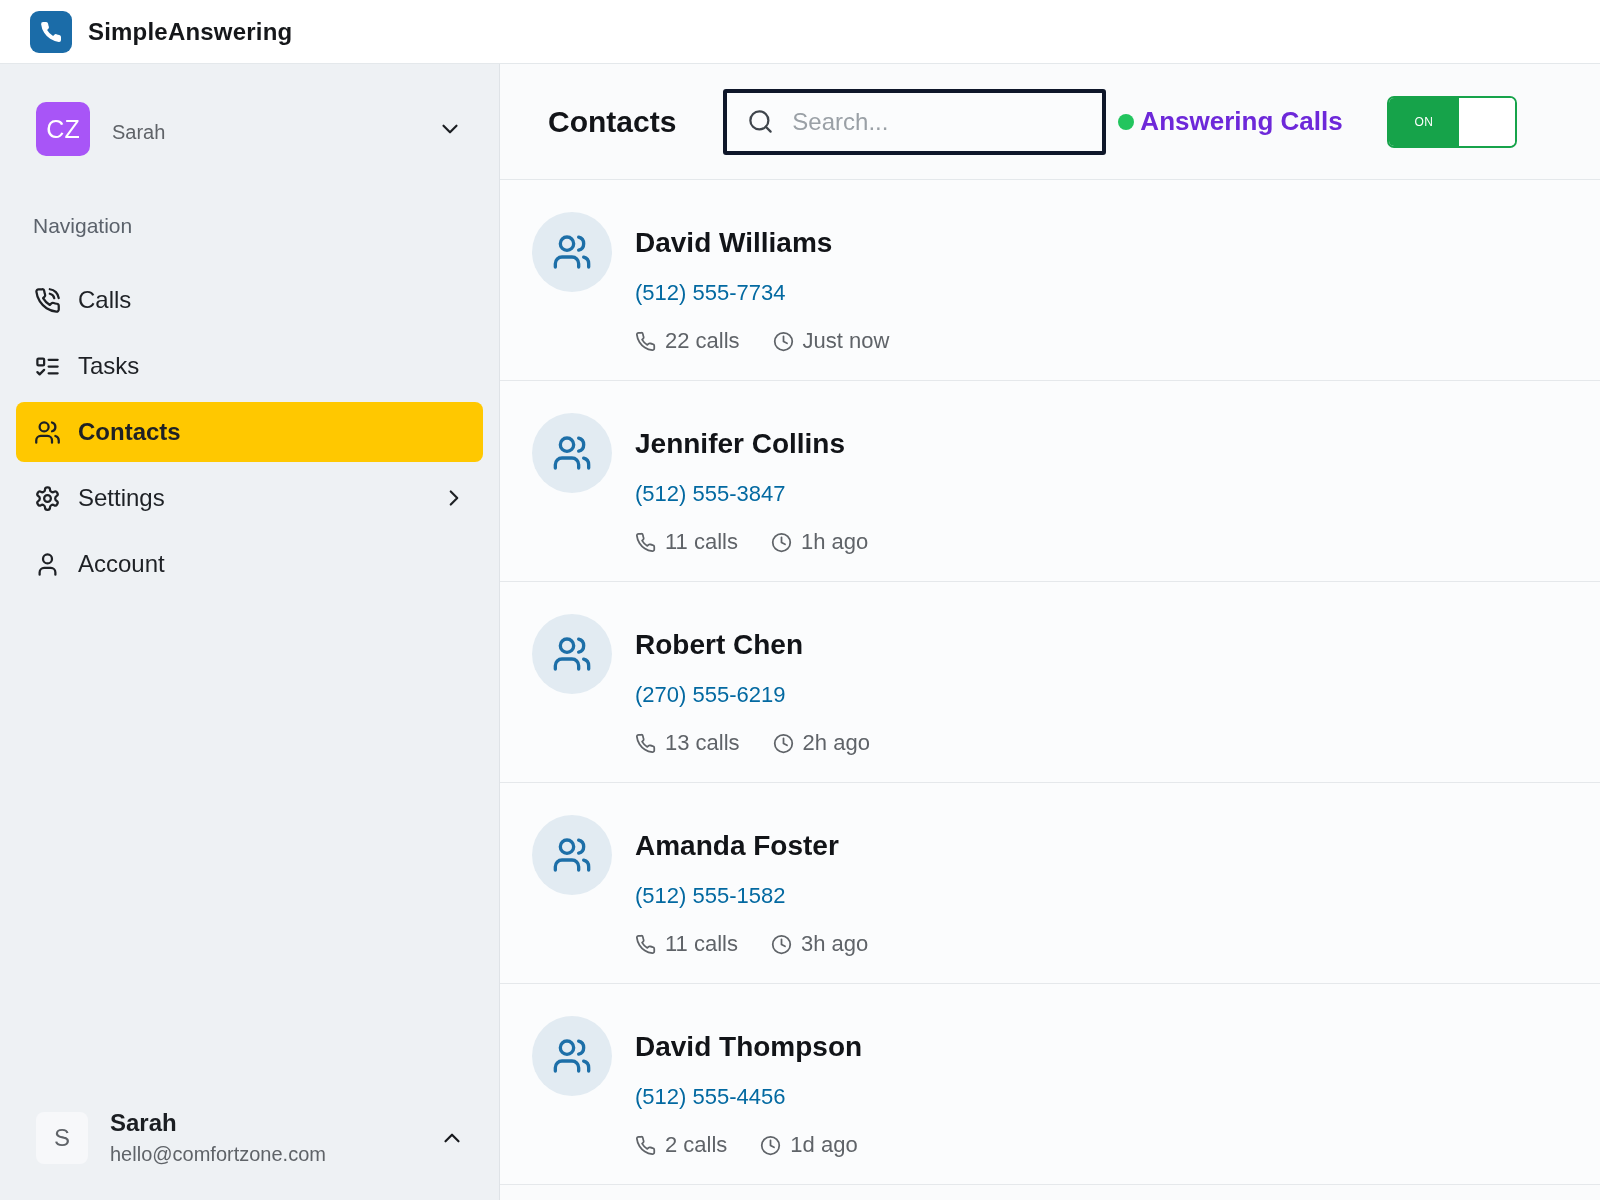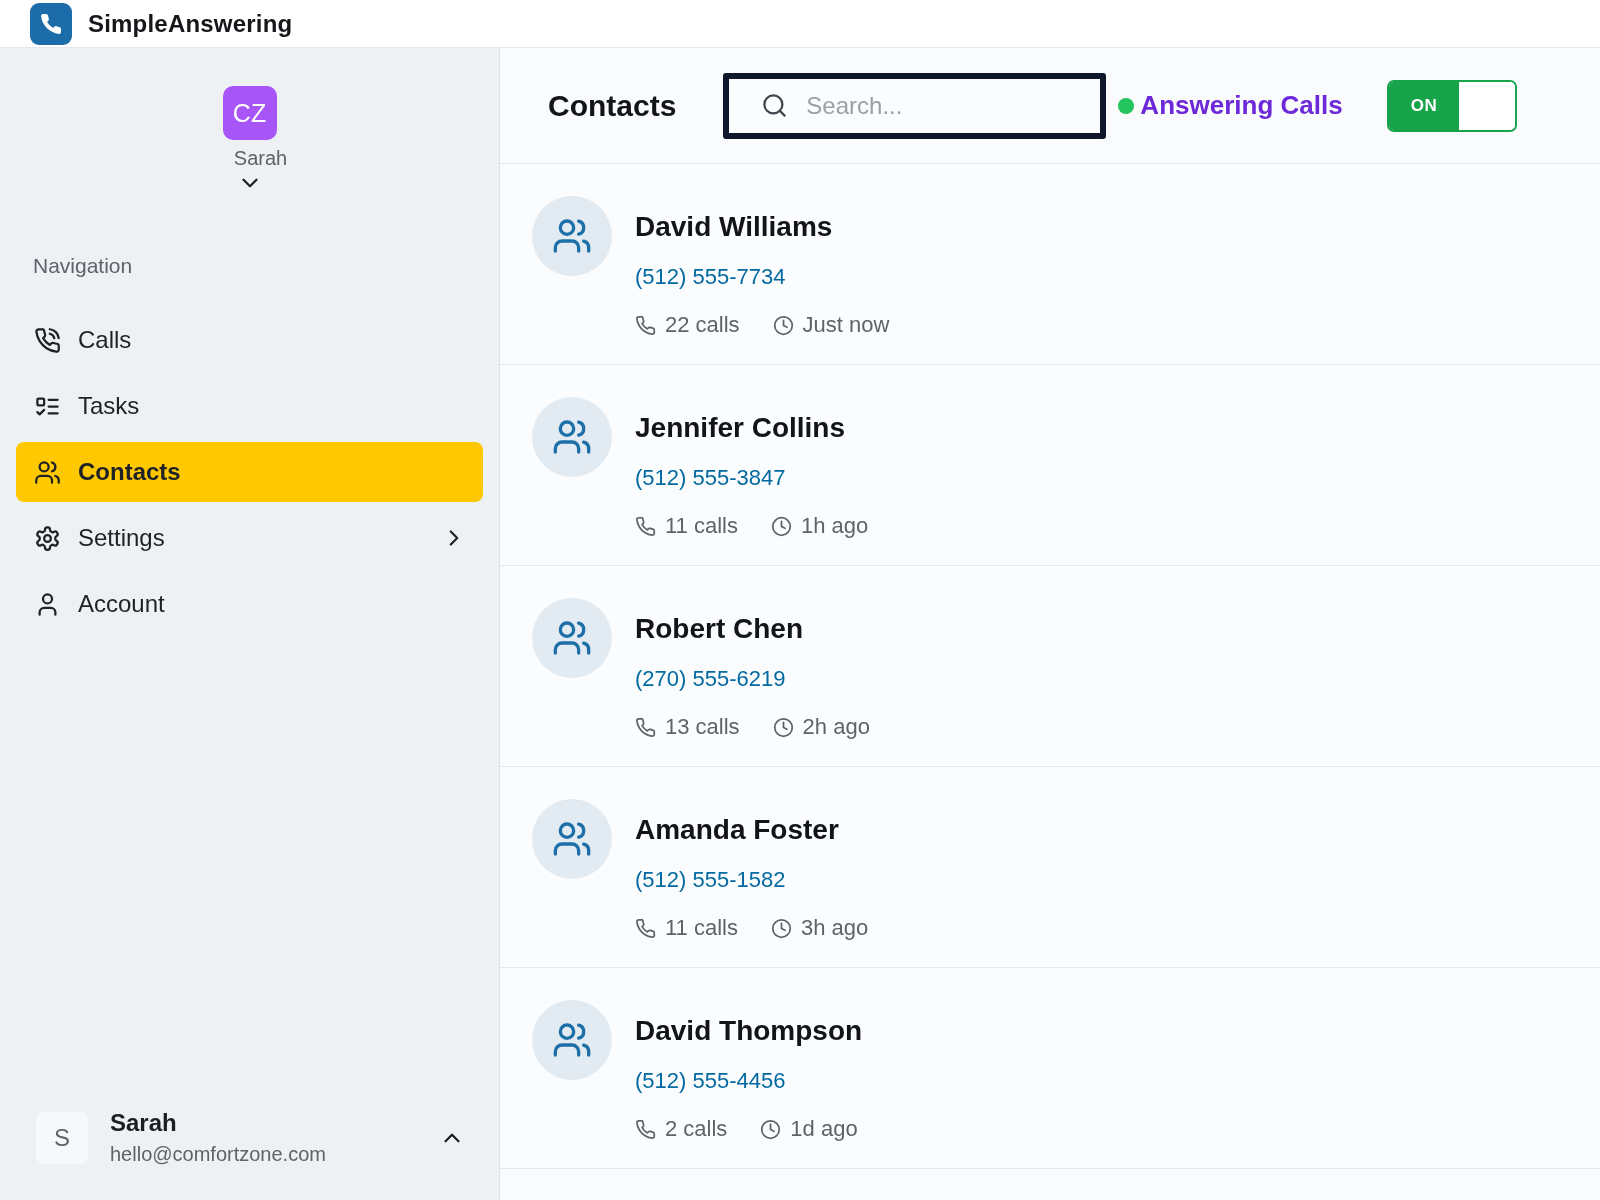--- a/index.html
+++ b/index.html
@@ -2,34 +2,34 @@
 <html><head>
 <meta charset="utf-8">
 <style>
   * { margin:0; padding:0; box-sizing:border-box; }
   html,body { width:1600px; height:1200px; overflow:hidden; }
   body { font-family:"Liberation Sans", sans-serif; background:#fafbfc; color:#17191d; }
 
   .app { width:1600px; height:1200px; display:flex; flex-direction:column; }
 
   
-  .topbar { height:48px; background:#ffffff; border-bottom:1px solid #e4e8eb;
+  .topbar { height:64px; background:#ffffff; border-bottom:1px solid #e4e8eb;
             display:flex; align-items:center; padding-left:30px; flex:0 0 auto; }
   .logo-box { width:42px; height:42px; border-radius:9px; background:#1b6ca8;
               display:flex; align-items:center; justify-content:center; }
   .logo-box svg { width:24px; height:24px; }
   .app-title { margin-left:16px; font-size:24px; font-weight:700; color:#15171a; letter-spacing:.2px; }
 
   
   .body-row { flex:1; display:flex; min-height:0; }
 
   
   .sidebar { width:500px; flex:0 0 500px; background:#eef1f4; border-right:1px solid #dfe3e7;
              display:flex; flex-direction:column; }
-  .company { display:flex; align-items:center; margin:38px 36px 0 36px; cursor:pointer;flex-direction:column; }
+  .company { display:flex; align-items:center; margin:38px 36px 0 36px; cursor:pointer; }
   .company-avatar { width:54px; height:54px; border-radius:10px; background:#a855f7; color:#fff;
                     font-size:25px; font-weight:500; display:flex; align-items:center; justify-content:center; }
   .company-text { margin-left:22px; flex:1; }
   .company-name { font-size:26px; font-weight:700; color:#1b1e22; }
   .company-sub { font-size:20px; color:#5f6368; margin-top:7px; }
   .company .chev { color:#1b1e22; }
 
   .nav-label { margin:58px 0 0 33px; font-size:21px; color:#5b626b; }
   .nav { margin-top:26px; }
   .nav-item { height:60px; margin:6px 16px; padding:0 16px 0 18px; border-radius:8px;
@@ -49,32 +49,32 @@
   .user-email { font-size:20px; color:#5f6368; margin-top:6px; }
 
   .chev svg, .chev-r svg, .chev-u svg { width:26px; height:26px; display:block; }
 
   
   .main { flex:1; display:flex; flex-direction:column; background:#fafbfc; min-width:0; }
   .main-header { height:116px; flex:0 0 116px; border-bottom:1px solid #e4e8eb;
                  display:flex; align-items:center; padding-left:48px; }
   .page-title { font-size:30px; font-weight:700; color:#121418; }
   .search-box { margin-left:47px; width:383px; height:66px; background:#fbfcfd;
-                border:6px solid #0f172a; border-radius:3px; display:flex; align-items:center;
-                padding:0 20px 0 32px; }
+                border:4px solid #0f172a; border-radius:3px; display:flex; align-items:center;
+                padding:0 20px 0 20px; }
   .search-box svg { width:27px; height:27px; color:#3f454c; flex:0 0 27px; }
   .search-box input { border:none; outline:none; background:transparent; margin-left:18px;
                       font-size:24px; color:#1e2125; width:100%; font-family:"Liberation Sans", sans-serif; }
   .search-box input::placeholder { color:#9aa0a6; }
   .status { display:flex; align-items:center; margin-left:12px; }
   .status-dot { width:16px; height:16px; border-radius:50%; background:#22c55e; }
   .status-label { margin-left:6px; font-size:26px; font-weight:600; color:#6d28d9; }
   .toggle { margin-left:auto; margin-right:83px; width:130px; height:52px; border:2px solid #16a34a;
             border-radius:7px; background:#fff; display:flex; overflow:hidden; cursor:pointer; }
-  .toggle-on { width:70px; background:#16a34a; color:#fff; font-size:17px; font-weight:700;
+  .toggle-on { width:70px; background:#16a34a; color:#fff; font-size:12px; font-weight:400;
                display:flex; align-items:center; justify-content:center; letter-spacing:.5px; }
   .toggle-knob { flex:1; background:#fff; }
 
   
   .contact-list { flex:1; overflow:hidden; }
   .contact-row { height:201px; border-bottom:1px solid #e5e8eb; display:flex;
                  padding-left:32px; background:#fbfcfd; cursor:pointer; }
   .contact-avatar { width:80px; height:80px; margin-top:32px; border-radius:50%; background:#e2ebf2;
                     display:flex; align-items:center; justify-content:center; flex:0 0 80px; }
   .contact-avatar svg { width:40px; height:40px; color:#1d6fa8; }

